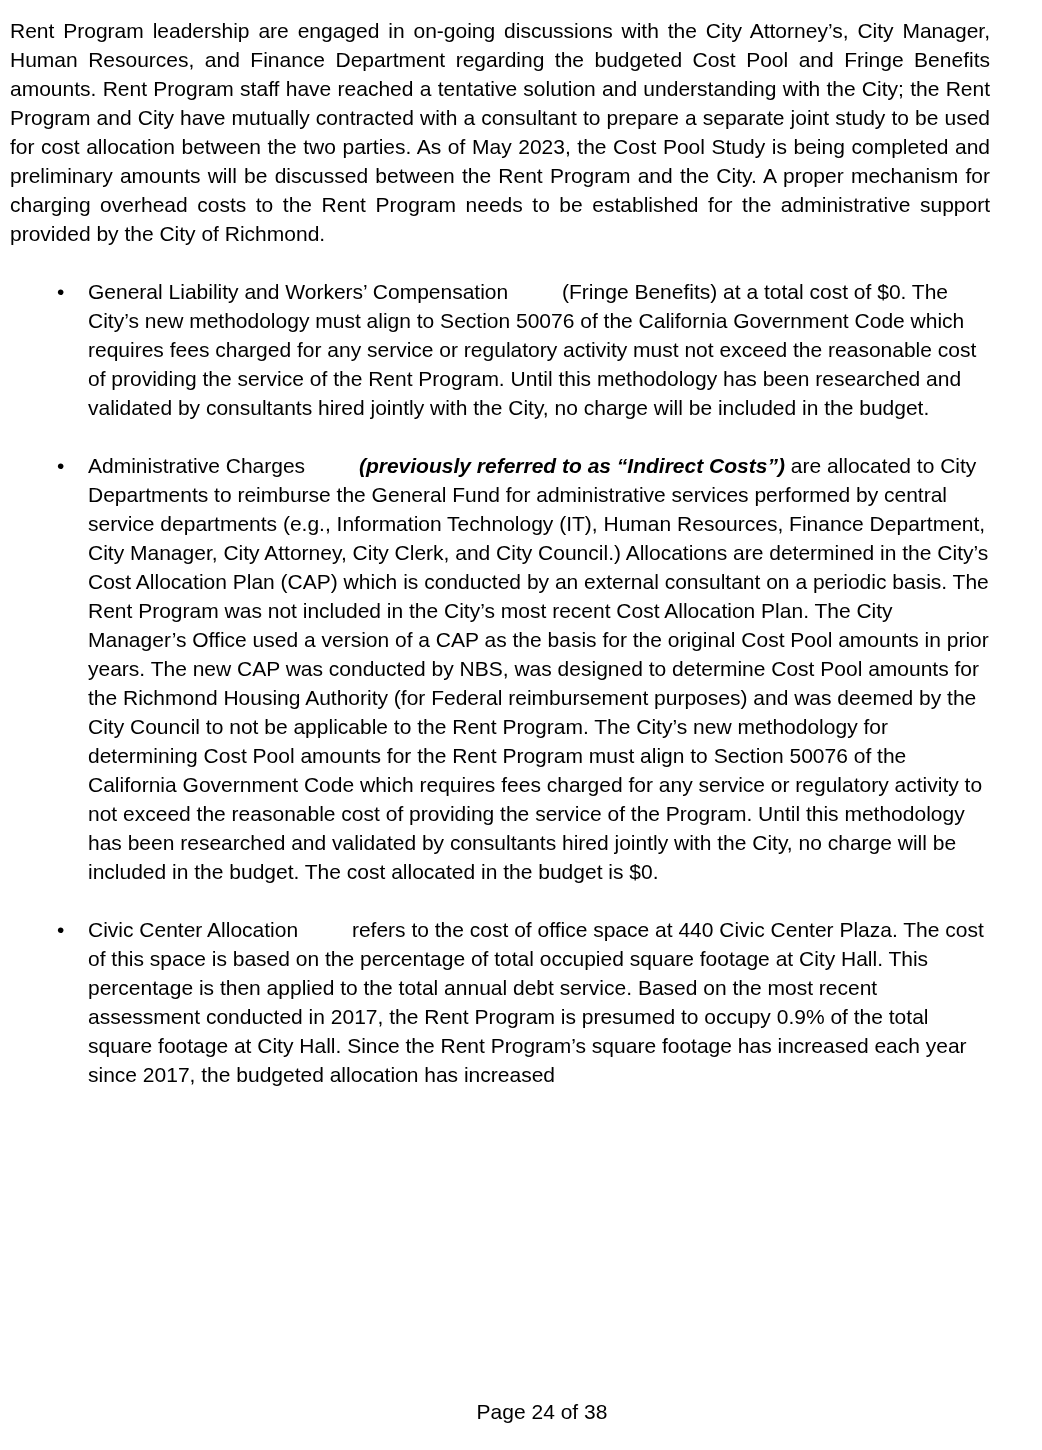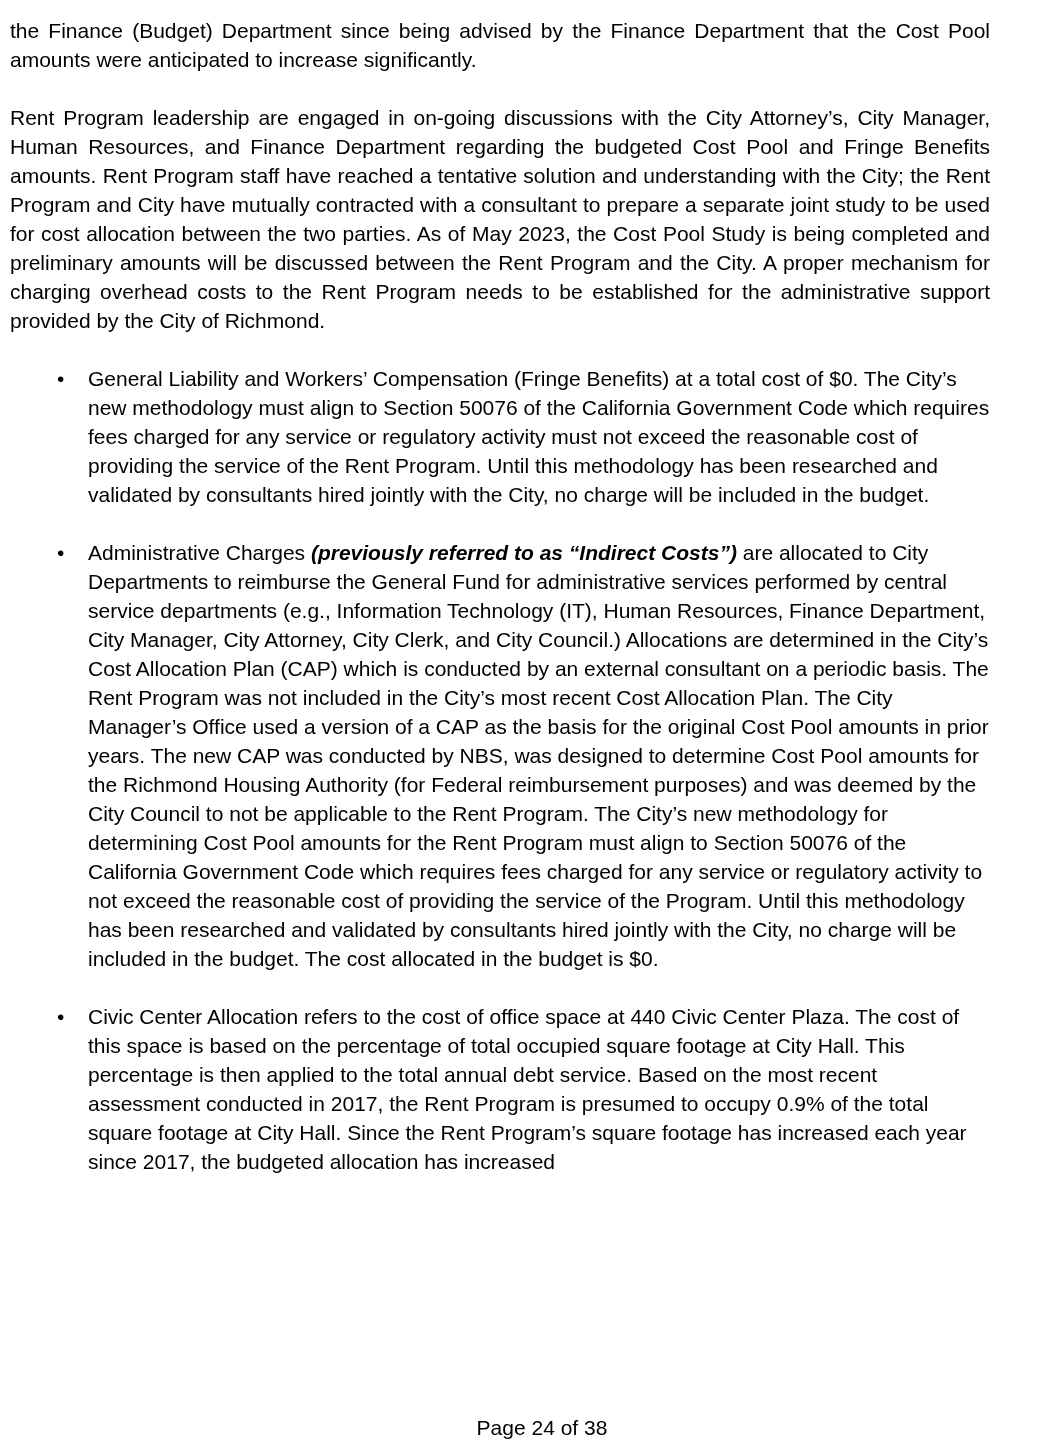--- a/index.html
+++ b/index.html
@@ -16,35 +16,34 @@
   p.para { text-align: justify; margin-bottom: 29px; }
   ul.bullets { list-style: none; }
   li.bullet {
     position: relative;
     padding-left: 78px;
     margin-bottom: 29px;
     text-align: left;
   }
   .marker { position: absolute; left: 47px; top: 0; }
   .bold { font-weight: normal; }
-  .bold-italic { font-weight: bold; font-style: italic; }
+  .bold-italic { font-weight: bold; font-style: italic; margin-left: 48px; }
   .footer {
     position: absolute;
-    left: 0; right: 0; bottom: 8px;
+    left: 0; right: 0; bottom: 24px;
     text-align: center;
     font-size: 21px;
     margin-left: 42px;
   }
 </style>
 </head>
 <body>
 
 <div class="page">
 
-  <p class="para">the Finance (Budget) Department since being advised by the Finance Department that the Cost Pool amounts were anticipated to increase significantly.</p>
 
 
   <p class="para">Rent Program leadership are engaged in on-going discussions with the City Attorney’s, City Manager, Human Resources, and Finance Department regarding the budgeted Cost Pool and Fringe Benefits amounts. Rent Program staff have reached a tentative solution and understanding with the City; the Rent Program and City have mutually contracted with a consultant to prepare a separate joint study to be used for cost allocation between the two parties. As of May 2023, the Cost Pool Study is being completed and preliminary amounts will be discussed between the Rent Program and the City. A proper mechanism for charging overhead costs to the Rent Program needs to be established for the administrative support provided by the City of Richmond.</p>
 
   <ul class="bullets">
 
     <li class="bullet">
       <span class="marker">•</span><span class="bold">General Liability and Workers’ Compensation</span><span class="bold-italic"></span><span> (Fringe Benefits) at a total cost of $0. The City’s new methodology must align to Section 50076 of the California Government Code which requires fees charged for any service or regulatory activity must not exceed the reasonable cost of providing the service of the Rent Program. Until this methodology has been researched and validated by consultants hired jointly with the City, no charge will be included in the budget.</span>
     </li>
 

